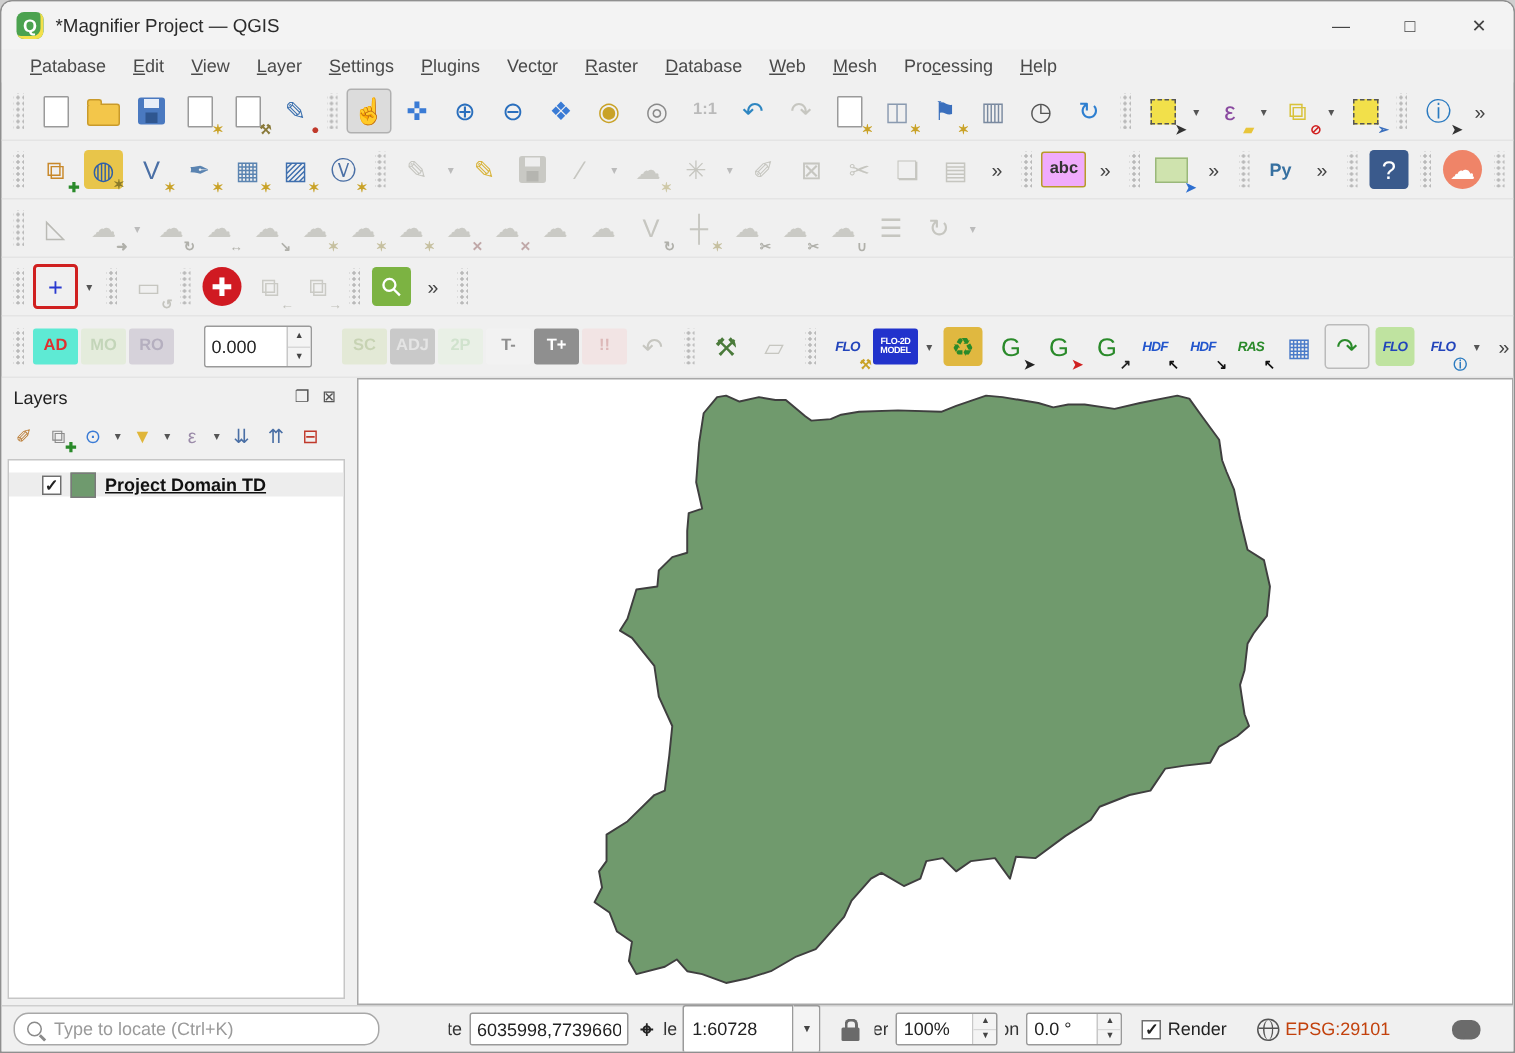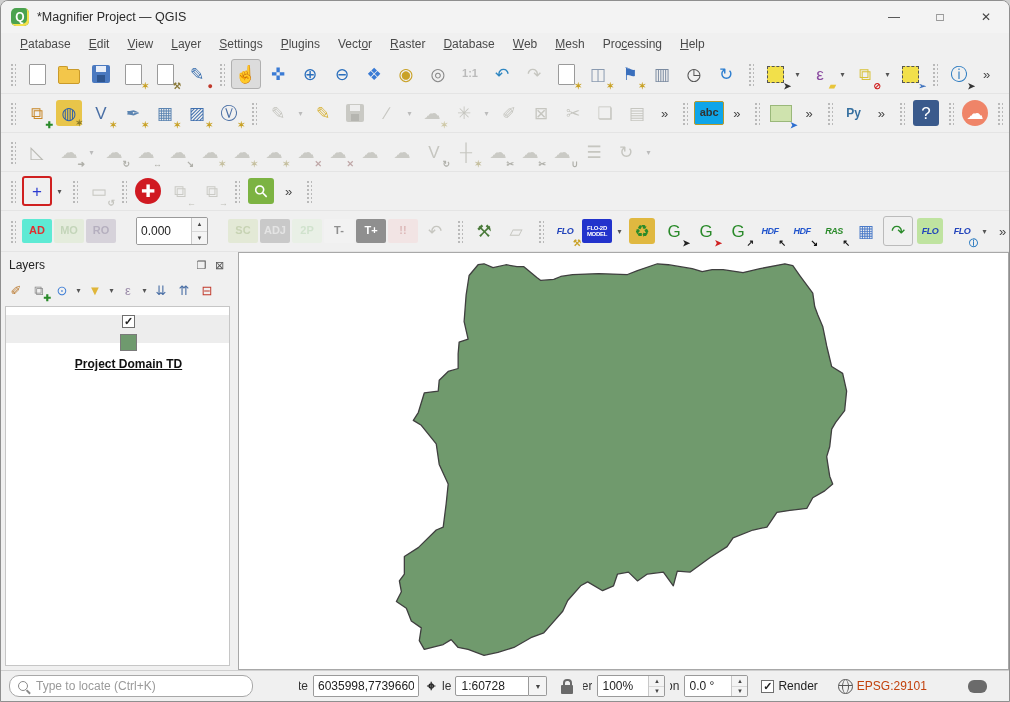--- a/index.html
+++ b/index.html
@@ -62,39 +62,39 @@
   .ptitle{height:22px;display:flex;align-items:center;padding:2px 6px 0 8px;}
   .ptitle .t{font-size:12px;color:#222;}
   .pctl{margin-left:auto;display:flex;gap:3px;}
   .pctl .tbtn{width:15px;height:15px;}
   .pctl .g{font-size:11px;}
   .ptools{height:28px;display:flex;align-items:center;padding:0 4px;gap:1px;}
   .ptools .tbtn{width:22px;height:22px;}
   .ptools .g{font-size:13px;}
   .ptools .dd{height:22px;width:9px;}
   .plist{flex:1;margin:2px 3px 4px 4px;background:#fff;border:1px solid #c6c6c6;overflow:hidden;}
-  .lrow{display:flex;align-items:center;height:28px;gap:6px;padding-left:22px;background:#ededed;margin-top:8px;flex-direction:column;}
+  .lrow{display:flex;align-items:center;height:16px;gap:6px;padding-left:22px;background:#ededed;margin-top:8px;}
   .cb{width:13px;height:13px;background:#fff;border:1px solid #6f6f6f;display:inline-flex;align-items:center;justify-content:center;
       font-size:11px;color:#222;font-weight:bold;flex:none;box-sizing:border-box;}
   .cb.checked::before{content:"✓";}
   .swatch{width:15px;height:15px;border:1px solid #7a7a7a;flex:none;}
   .lname{font-weight:bold;text-decoration:underline;color:#111;font-size:12px;}
   .canvas{flex:1;margin-left:5px;background:#fff;border:1px solid #a8a8a8;position:relative;min-width:0;}
   .canvas svg{position:absolute;inset:0;width:100%;height:100%;}
   
   .sb{height:30px;flex:none;display:flex;align-items:center;border-top:1px solid #cfcfcf;padding:0 8px;gap:4px;background:#f0f0f0;}
   .locator{display:flex;align-items:center;width:226px;height:20px;border:1px solid #a8a8a8;border-radius:10px;background:#fff;padding:0 8px;gap:6px;flex:none;}
   .magicon{width:8px;height:8px;border:1.5px solid #8a8a8a;border-radius:50%;position:relative;flex:none;}
   .magicon::after{content:"";position:absolute;width:5px;height:1.5px;background:#8a8a8a;transform:rotate(45deg);right:-4px;bottom:-2px;}
   .locinp{border:none;outline:none;flex:1;font-size:12px;background:transparent;color:#333;min-width:0;}
   .locinp::placeholder{color:#9a9a9a;}
   .clip{display:inline-flex;width:9px;overflow:hidden;justify-content:flex-end;white-space:nowrap;font-size:12px;color:#333;flex:none;}
   .sb .spinbox{height:20px;margin:0 1px;}
   .sbfield{width:104px;}
-  .combo{display:inline-flex;height:20px;flex:none;}
+  .combo{display:inline-flex;height:32px;flex:none;}
   .comboinp{width:62px;background:#fff;border:1px solid #9a9a9a;border-radius:2px 0 0 2px;display:flex;align-items:center;padding:0 5px;color:#222;}
   .combodd{width:17px;border:1px solid #9a9a9a;border-left:none;border-radius:0 2px 2px 0;background:#f4f4f4;display:flex;align-items:center;justify-content:center;font-size:7px;color:#444;}
   .exticon{font-size:15px;font-weight:bold;color:#222;padding:0 3px;}
   .lock{width:12px;height:9px;background:#6a6a6a;border-radius:1px;position:relative;margin:6px 6px 0 10px;}
   .lock::before{content:"";position:absolute;left:2px;top:-6px;width:5px;height:5px;border:2px solid #6a6a6a;border-bottom:none;border-radius:4px 4px 0 0;}
   .globe{width:13px;height:13px;border-radius:50%;border:1.5px solid #555;position:relative;flex:none;margin-left:14px;}
   .globe::before{content:"";position:absolute;top:50%;left:0;right:0;border-top:1.5px solid #555;margin-top:-1px;}
   .globe::after{content:"";position:absolute;left:50%;top:0;bottom:0;width:5px;margin-left:-3.2px;border:1.5px solid #555;border-top:none;border-bottom:none;border-radius:50%;}
   .crs{color:#c2410c;}
   .bubble{width:19px;height:13px;background:#6b6b6b;border-radius:6px;position:relative;margin-left:auto;margin-right:14px;flex:none;}
@@ -303,21 +303,21 @@
         <span class="g" style="color: rgb(196, 196, 190);">✂</span>
       </span>
       <span class="tbtn dis">
         <span class="g" style="color: rgb(196, 196, 190);">❏</span>
       </span>
       <span class="tbtn dis">
         <span class="g" style="color: rgb(196, 196, 190);">▤</span>
       </span>
       <span class="ovf">»</span>
       <span class="grip"></span>
-      <span class="tbtn chip" style="background: #0ea5e9; border: 1px solid rgb(184, 154, 42);">
+      <span class="tbtn chip" style="background: #f0abfc; border: 1px solid rgb(184, 154, 42);">
         <span class="lbl" style="color: rgb(51, 51, 51);">abc</span>
       </span>
       <span class="ovf">»</span>
       <span class="grip"></span>
       <span class="tbtn">
         <span class="sh sh-map"></span>
         <span class="badge" style="color: rgb(46, 111, 208);">➤</span>
       </span>
       <span class="ovf">»</span>
       <span class="grip"></span>

